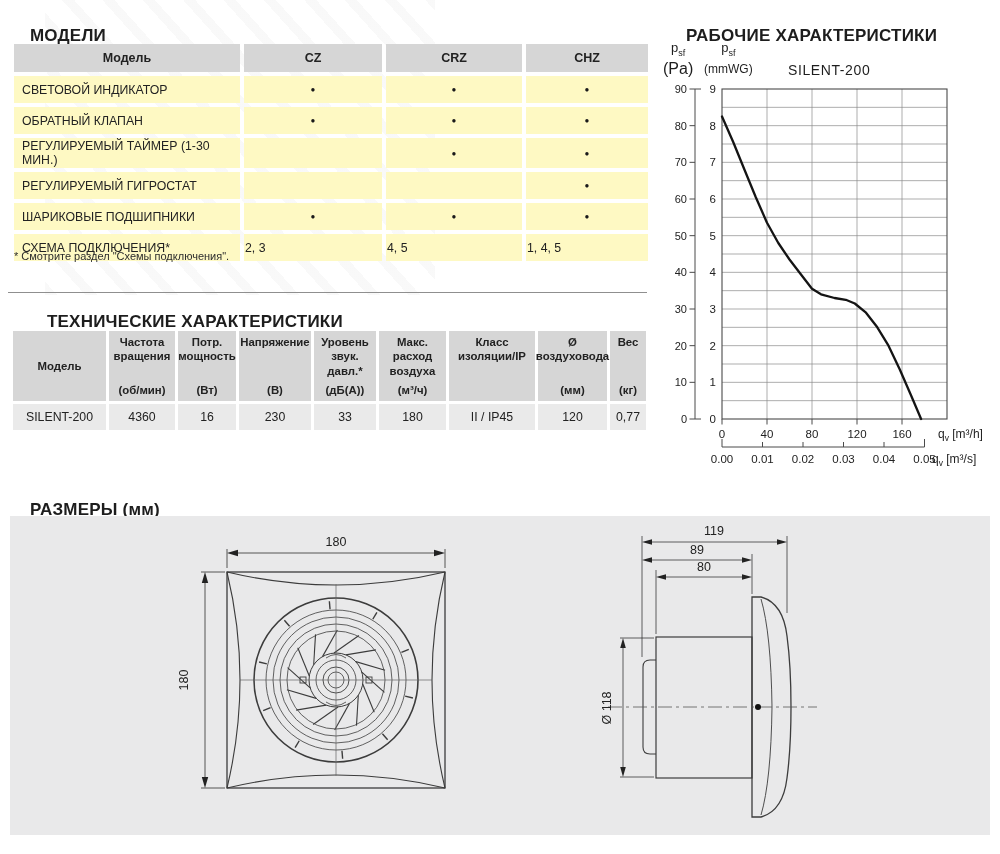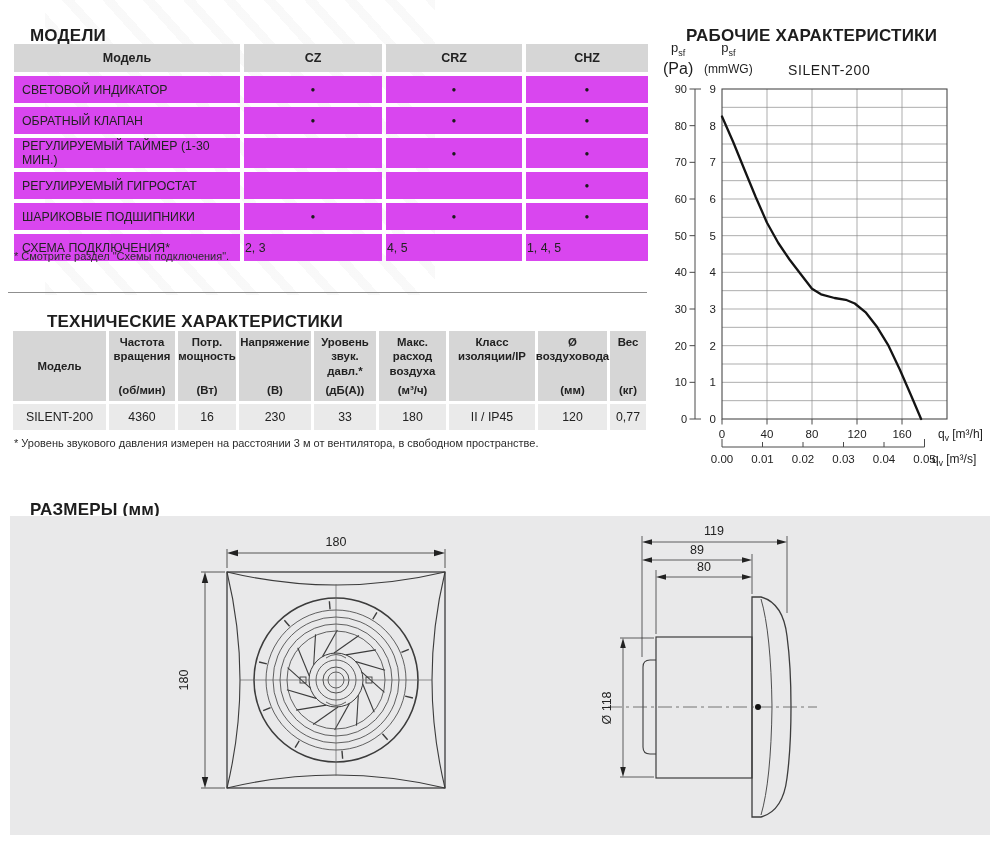--- a/index.html
+++ b/index.html
@@ -5,21 +5,21 @@
   html,body{margin:0;padding:0;background:#fff;}
   body{font-family:"Liberation Sans",sans-serif;color:#222;}
   #page{position:relative;width:1000px;height:854px;background:#fff;overflow:hidden;}
   .sec{position:absolute;margin:16px;font-size:17px;font-weight:700;color:#1d1d1d;letter-spacing:.2px;}
   
   table.spec{position:absolute;border-collapse:separate;table-layout:fixed;}
   table.models{left:10px;top:40px;width:642px;border-spacing:4px;}
   table.tech{left:10px;top:328px;width:639px;border-spacing:3px;}
   .spec th{background:#d6d6d6;font-weight:700;}
   .models th{height:26px;font-size:12.5px;}
-  .models td{background:#d946ef;height:25px;font-size:12.3px;}
+  .models td{background:#fef9c3;height:25px;font-size:12.3px;}
   .models td.lbl{padding-left:8px;text-align:left;}
   .models td.dot{text-align:center;font-size:8px;color:#1a1a1a;}
   .models td.val{text-align:left;}
   .tech th{height:70px;vertical-align:top;font-size:11.4px;padding:0;}
   .tech th .hcell{display:flex;flex-direction:column;justify-content:space-between;align-items:center;height:62px;padding:4px 1px;text-align:center;line-height:1.25;}
   .tech th .hcell.center{justify-content:center;}
   .tech td{background:#eaeaea;height:24px;font-size:12.3px;text-align:center;}
   .foot{position:absolute;font-size:11px;color:#2c2c2c;}
   .divider{position:absolute;left:8px;top:292px;width:639px;height:1px;background:#8f8f8f;}
   
@@ -181,21 +181,20 @@
       <td>230</td>
       <td>33</td>
       <td>180</td>
       <td>II / IP45</td>
       <td>120</td>
       <td>0,77</td>
     </tr>
   </tbody>
     </table>
 
-  <div class="foot" style="left:14px;top:437px;">* Уровень звукового давления измерен на расстоянии 3 м от вентилятора, в свободном пространстве.</div>
 
   <h2 class="sec" style="left:670px;top:10px;">РАБОЧИЕ ХАРАКТЕРИСТИКИ</h2>
 
   <div id="chart">
     <div class="axhead" style="left:3px;top:4px;">
       <span>p</span><sub>sf</sub><br>
       <span style="font-size:16px">(Pa)</span>
     </div>
     <div class="axhead" style="left:44px;top:4px;">
       <span>p</span><sub>sf</sub><br>

